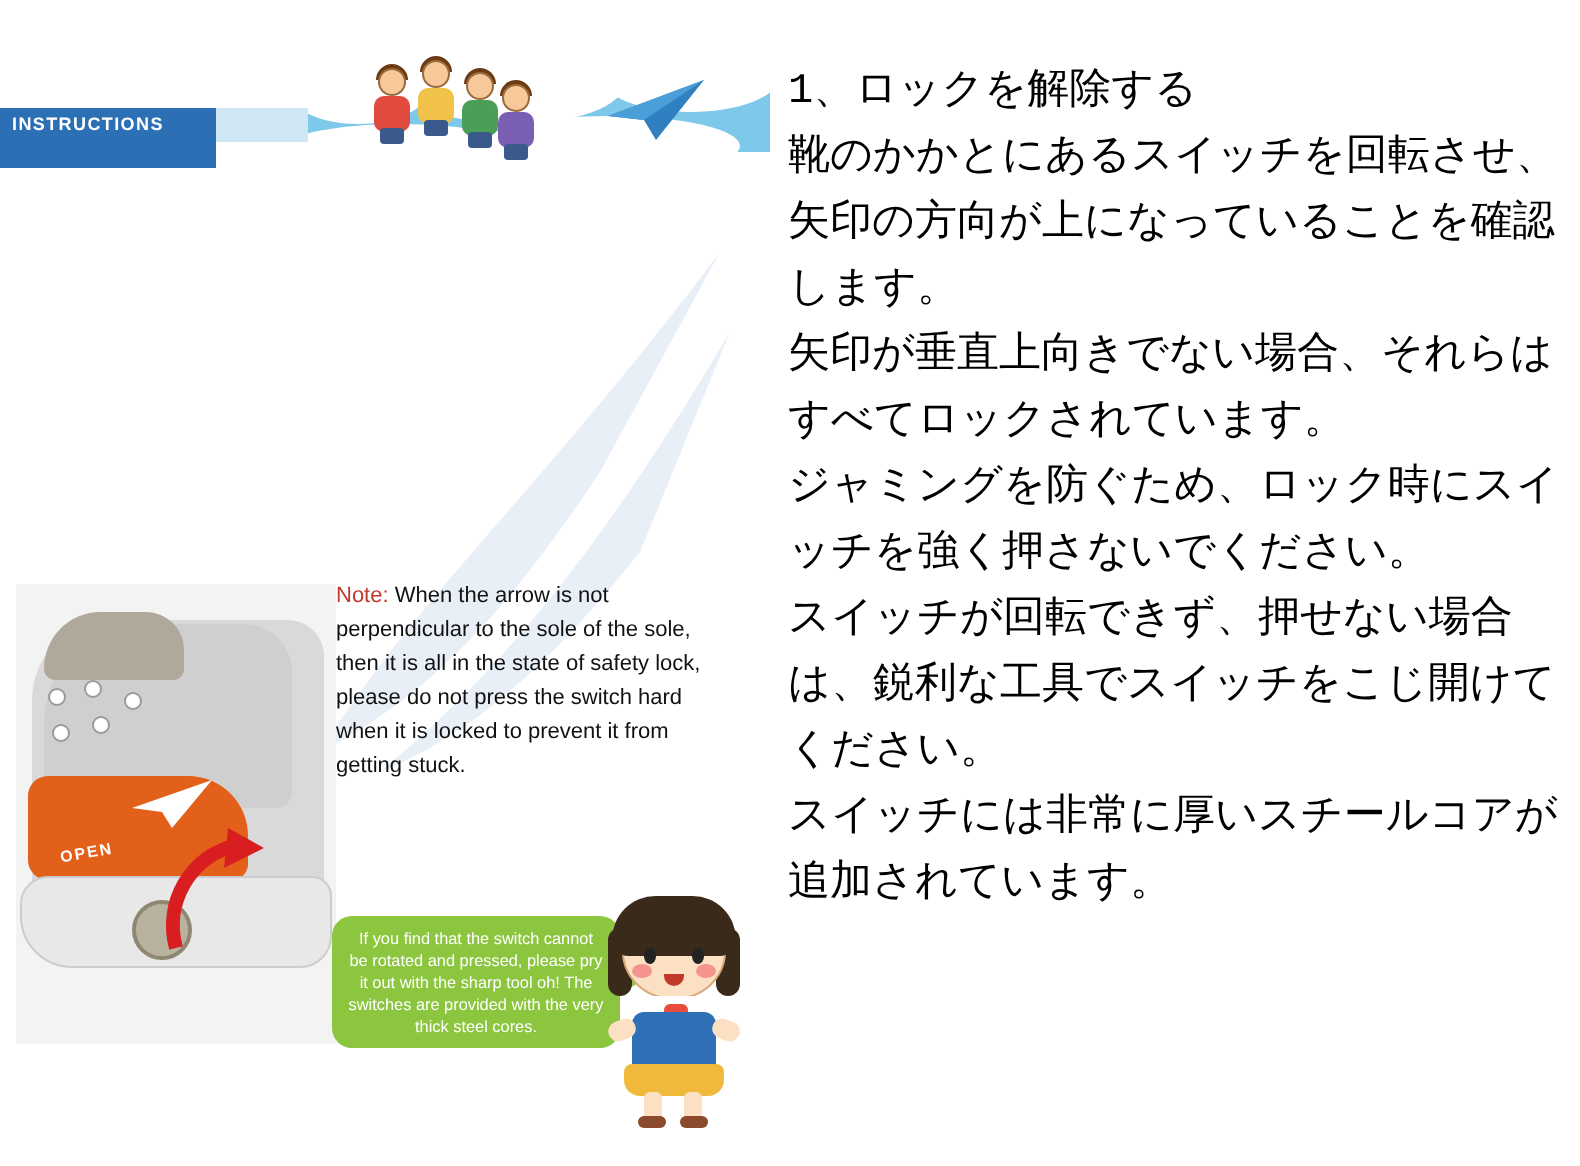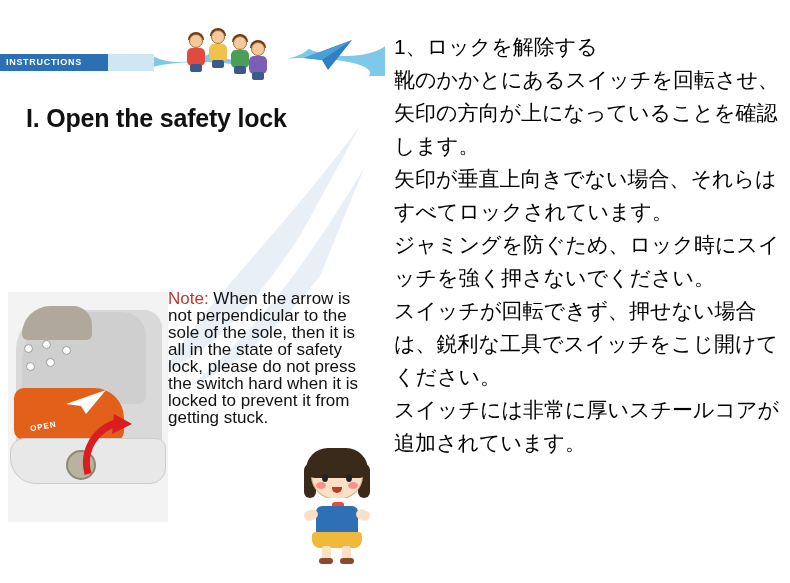--- a/index.html
+++ b/index.html
@@ -62,21 +62,21 @@
     background: #ffffff;
     border-radius: 50%;
   }
   .cloud-puff-a { left: 300px; top: 8px;  width: 90px;  height: 36px; }
   .cloud-puff-b { left: 240px; top: 46px; width: 130px; height: 30px; }
   .cloud-puff-c { left: 140px; top: 50px; width: 120px; height: 26px; }
 
   .instructions-tab {
     position: absolute;
     left: 0; top: 42px;
-    width: 108px; height: 17px;
+    width: 108px; height: 30px;
     background: #2b6fb5;
     color: #ffffff;
     font-size: 9px;
     font-weight: bold;
     letter-spacing: .7px;
     line-height: 17px;
     padding-left: 6px;
   }
   .instructions-tab-tail {
     position: absolute;
@@ -145,21 +145,21 @@
     width: 330px;
     font-size: 14.5px;
     line-height: 25px;
     color: #111111;
   }
 
   .note-text {
     position: absolute;
     left: 168px; top: 290px;
     width: 200px;
-    font-size: 17px;
+    font-size: 11px;
     line-height: 17px;
     color: #111111;
   }
   .note-text .note-label { color: #c0392b; }
   .note-text .bracket-line { display: block; }
 
   
   .shoe-photo {
     position: absolute;
     left: 8px; top: 292px;
@@ -328,21 +328,21 @@
   
   #right-panel {
     position: absolute;
     left: 388px; top: 0;
     width: 402px;
     height: 583px;
     background: #ffffff;
     padding: 30px 6px 0 6px;
   }
   .jp-text {
-    font-family: Liberation Sans, sans-serif;
+    font-family: Liberation Mono, monospace;
     font-size: 21px;
     line-height: 33px;
     color: #000000;
     white-space: pre-wrap;
     word-break: break-all;
   }
 </style>
 </head>
 <body>
 
@@ -390,21 +390,20 @@
 
       <svg class="plane-header" viewBox="0 0 52 34">
         <path d="M2 20 L50 2 L26 32 L20 22 Z" fill="#2f7fc1"></path>
         <path d="M2 20 L50 2 L20 22 Z" fill="#4a9fd8"></path>
       </svg>
 
       <div class="instructions-tab-tail"></div>
       <div class="instructions-tab">INSTRUCTIONS</div>
     </div>
 
-    <div class="title">I. Open the safety lock</div>
 
 
     <div class="note-text">
       <span class="note-label">Note:</span><span> When the arrow is not perpendicular to the sole of the sole, then it is all in the state of safety lock, please do  not press the switch hard when it is locked to prevent it from getting stuck.</span>
     </div>
 
     <div class="shoe-photo">
       <div class="shoe-bg"></div>
       <div class="shoe-body"></div>
       <div class="shoe-upper"></div>
@@ -422,20 +421,21 @@
       </svg>
       <div class="open-label">OPEN</div>
       <div class="shoe-sole"></div>
       <div class="shoe-heel-dial"></div>
       <svg class="red-arc-arrow" viewBox="0 0 58 70">
         <path d="M8 62 C2 40 14 16 40 10" stroke="#d81e20" stroke-width="7" fill="none"></path>
         <path d="M34 2 L52 12 L32 22 Z" fill="#d81e20"></path>
       </svg>
     </div>
 
+    <div class="green-bubble">If you find that the switch cannot be rotated and pressed, please pry it out with the sharp tool oh! The switches are provided with the very thick steel cores.</div>
 
     <div class="mascot">
       <div class="m-hair-side-l"></div>
       <div class="m-hair-side-r"></div>
       <div class="m-head"></div>
       <div class="m-hair"></div>
       <div class="m-eye-l"></div>
       <div class="m-eye-r"></div>
       <div class="m-cheek-l"></div>
       <div class="m-cheek-r"></div>

